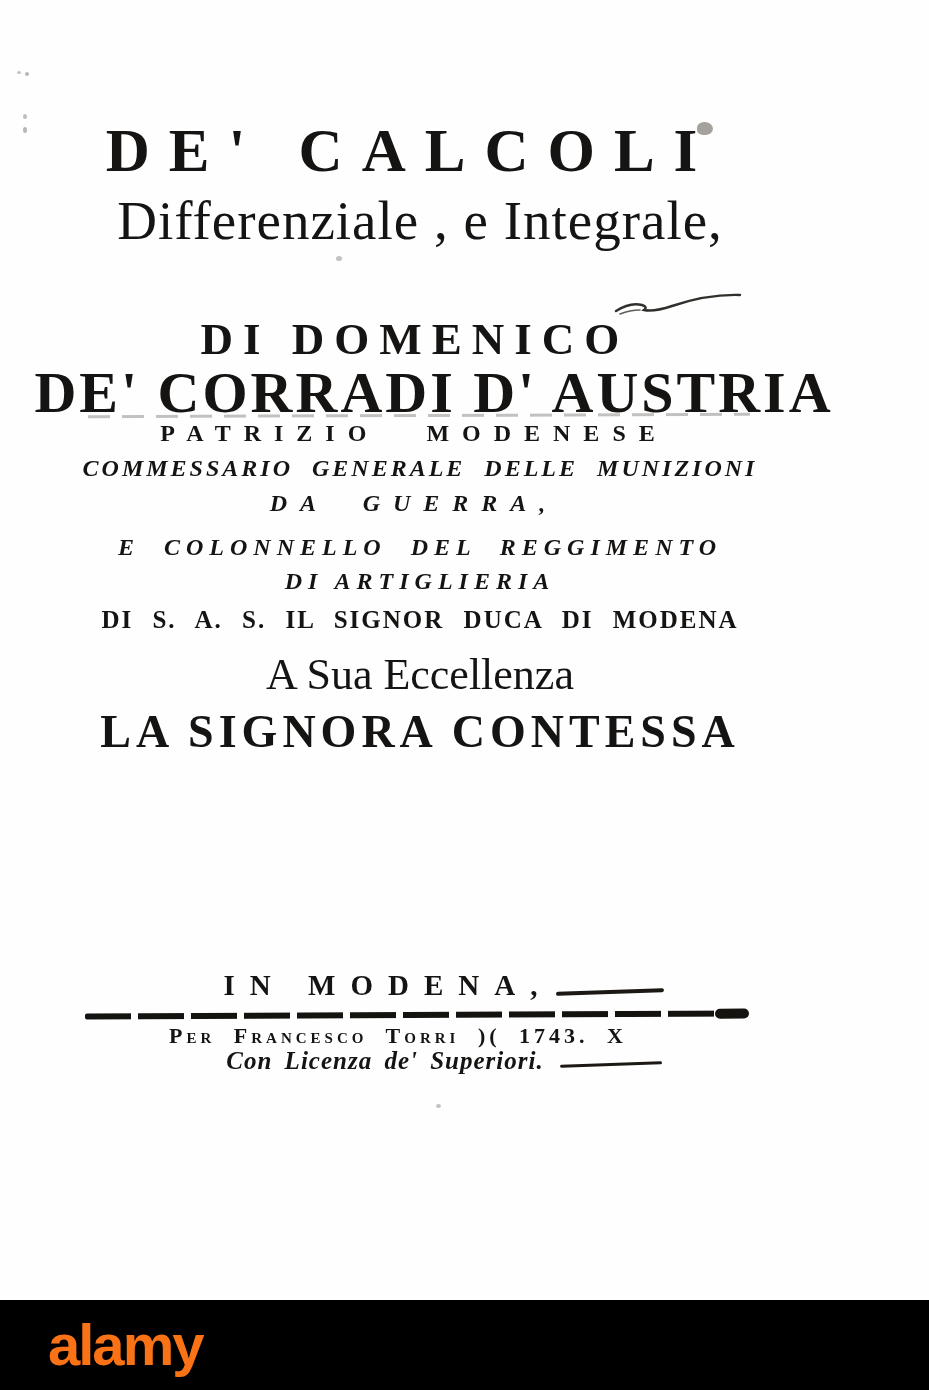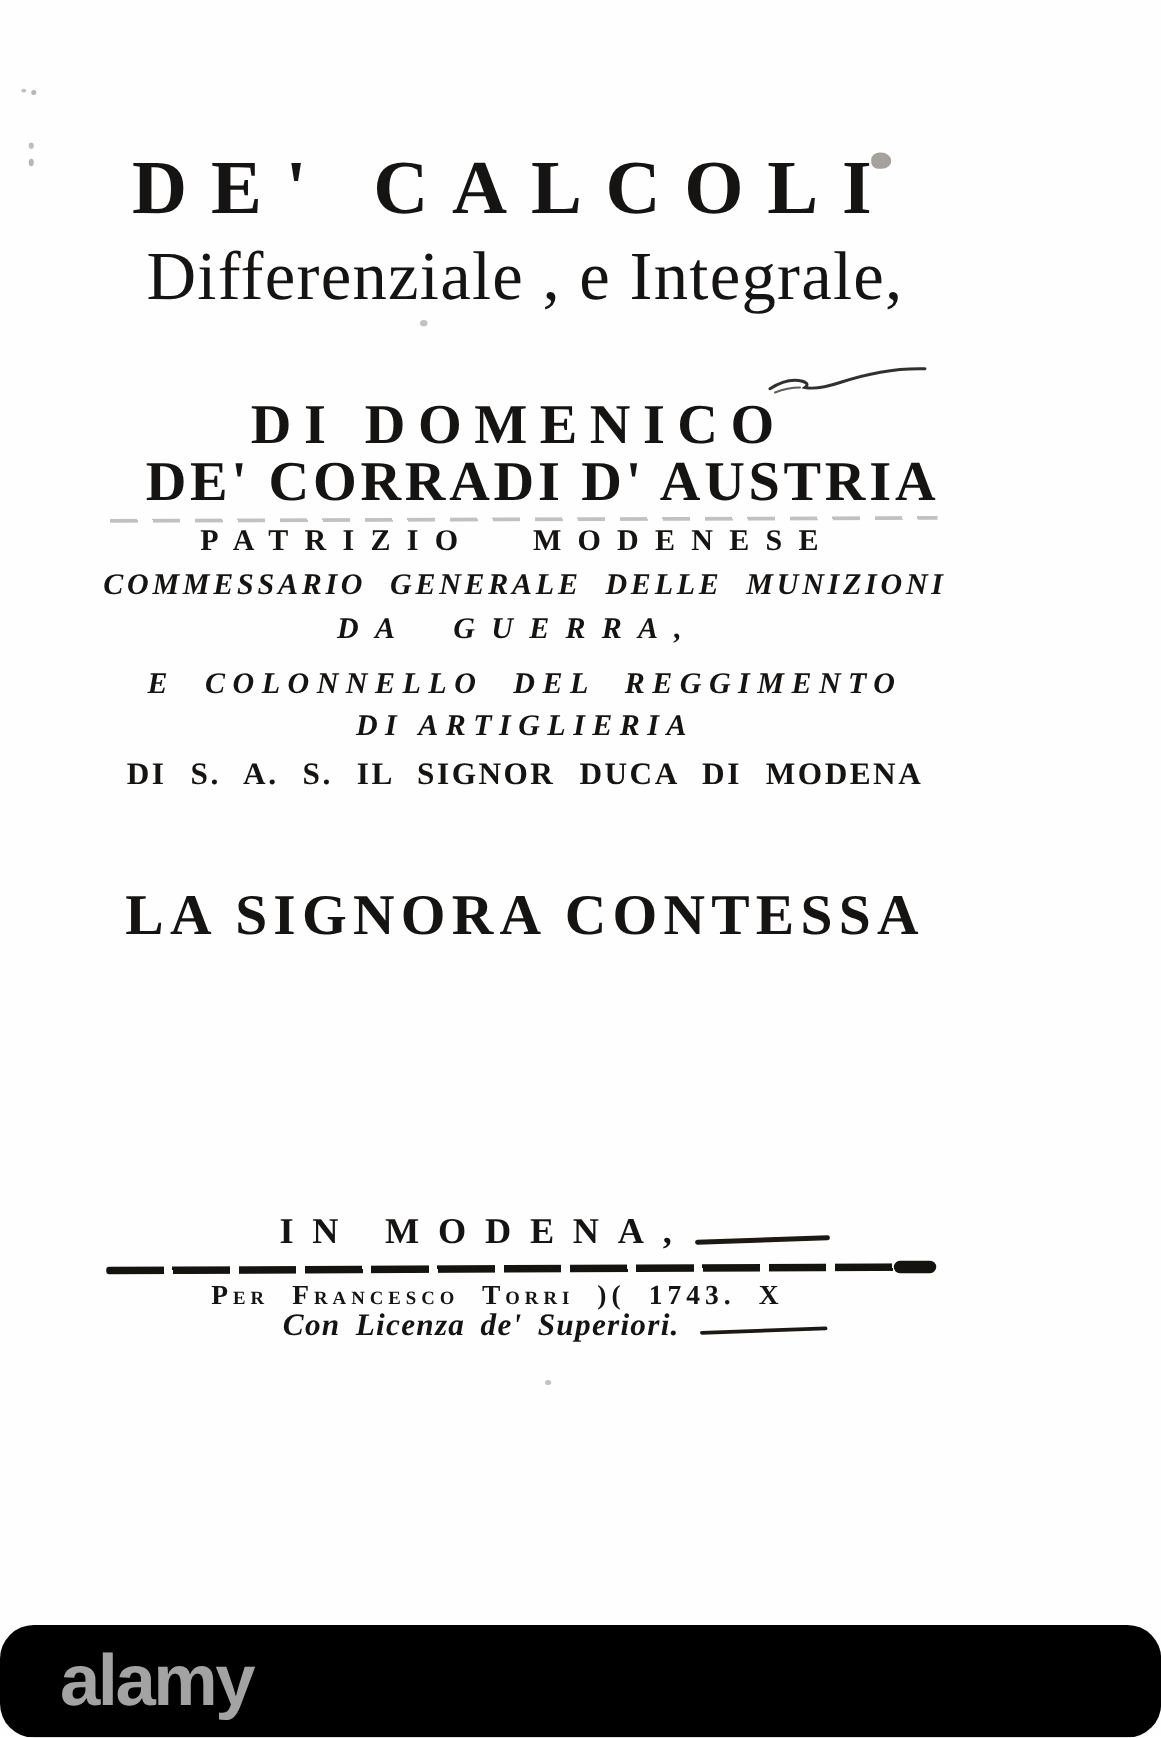--- a/index.html
+++ b/index.html
@@ -13,21 +13,21 @@
     font-family: "Liberation Serif", "DejaVu Serif", serif;
     color: #161412;
   }
   .textcol { position: absolute; left: 0; top: 0; width: 840px; height: 1300px; }
   .line { position: absolute; width: 100%; text-align: center; white-space: nowrap; }
 
   .t-main-title      { top: 116px; font-size: 61px; font-weight: bold; letter-spacing: 19px; transform: translateX(-9px); }
   .t-subtitle        { top: 189px; font-size: 55px; letter-spacing: 1px; }
   .t-memorie         { top: 250px; font-size: 48px; font-weight: bold; letter-spacing: 3px; }
   .t-author1         { top: 313px; font-size: 45px; font-weight: bold; letter-spacing: 10px; transform: translateX(-5px); }
-  .t-author2         { top: 359px; font-size: 45px; font-weight: bold; letter-spacing: 3px; padding-left: 28px; }
+  .t-author2         { top: 359px; font-size: 58px; font-weight: bold; letter-spacing: 3px; padding-left: 28px; }
   .t-patrizio        { top: 420px; font-size: 24px; font-weight: bold; letter-spacing: 13px; word-spacing: 28px; transform: translateX(-6px); }
   .t-office1         { top: 455px; font-size: 24px; font-weight: 600; font-style: italic; letter-spacing: 3px; word-spacing: 10px; }
   .t-office2         { top: 490px; font-size: 24px; font-weight: 600; font-style: italic; letter-spacing: 13px; word-spacing: 16px; transform: translateX(-6px); }
   .t-office3         { top: 534px; font-size: 24px; font-weight: 600; font-style: italic; letter-spacing: 6px; word-spacing: 12px; }
   .t-office4         { top: 568px; font-size: 24px; font-weight: 600; font-style: italic; letter-spacing: 6px; }
   .t-office5         { top: 606px; font-size: 25px; font-weight: bold; letter-spacing: 2px; word-spacing: 11px; }
   .t-dedic-intro     { top: 649px; font-size: 44px; }
   .t-dedic1          { top: 705px; font-size: 46px; font-weight: bold; letter-spacing: 5px; }
   .t-dedic2          { top: 760px; font-size: 77px; font-weight: bold; letter-spacing: 8px; }
   .t-dedic3          { top: 845px; font-size: 61px; font-weight: bold; letter-spacing: 2px; }
@@ -88,32 +88,33 @@
     <div class="line t-main-title">DE' CALCOLI</div>
     <div class="line t-subtitle">Differenziale , e Integrale,</div>
     <div class="line t-author1">DI DOMENICO</div>
     <div class="line t-author2">DE' CORRADI D' AUSTRIA</div>
     <div class="line t-patrizio">PATRIZIO MODENESE</div>
     <div class="line t-office1">COMMESSARIO GENERALE DELLE MUNIZIONI</div>
     <div class="line t-office2">DA GUERRA,</div>
     <div class="line t-office3">E COLONNELLO DEL REGGIMENTO</div>
     <div class="line t-office4">DI ARTIGLIERIA</div>
     <div class="line t-office5">DI S. A. S. IL SIGNOR DUCA DI MODENA</div>
+    <div class="line t-dedic-intro">A Sua Eccellenza</div>
     <div class="line t-dedic1">LA SIGNORA CONTESSA</div>
     <div class="line t-place">IN MODENA,</div>
     <div class="line t-publisher">Per Francesco Torri )( 1743. X</div>
     <div class="line t-licence">Con Licenza de' Superiori.</div>
   </div>
 
   <svg class="flourish" viewBox="0 0 132 28">
     <path d="M4 18 q14 -9 26 -6 q6 2 2 5 q10 2 28 -4 q36 -12 68 -11" fill="none" stroke="#1c1915" stroke-width="2.4" stroke-linecap="round" opacity="0.9"></path>
     <path d="M8 21 q10 -4 20 -4" fill="none" stroke="#1c1915" stroke-width="1.6" stroke-linecap="round" opacity="0.7"></path>
   </svg>
   <div class="faint-underline"></div>
   <div class="dash dash-modena"></div>
   <div class="imprint-rule"></div>
   <div class="dash dash-licence"></div>
 
-  <div class="alamy-bar" style="background: rgb(0, 0, 0); color: #a3a3a3; border-radius: 27px;">
+  <div class="alamy-bar" style="background: rgb(0, 0, 0); color: #f97316;">
     <div class="alamy-logo">alamy</div>
   </div>
 
 </div>
 
 </body></html>

